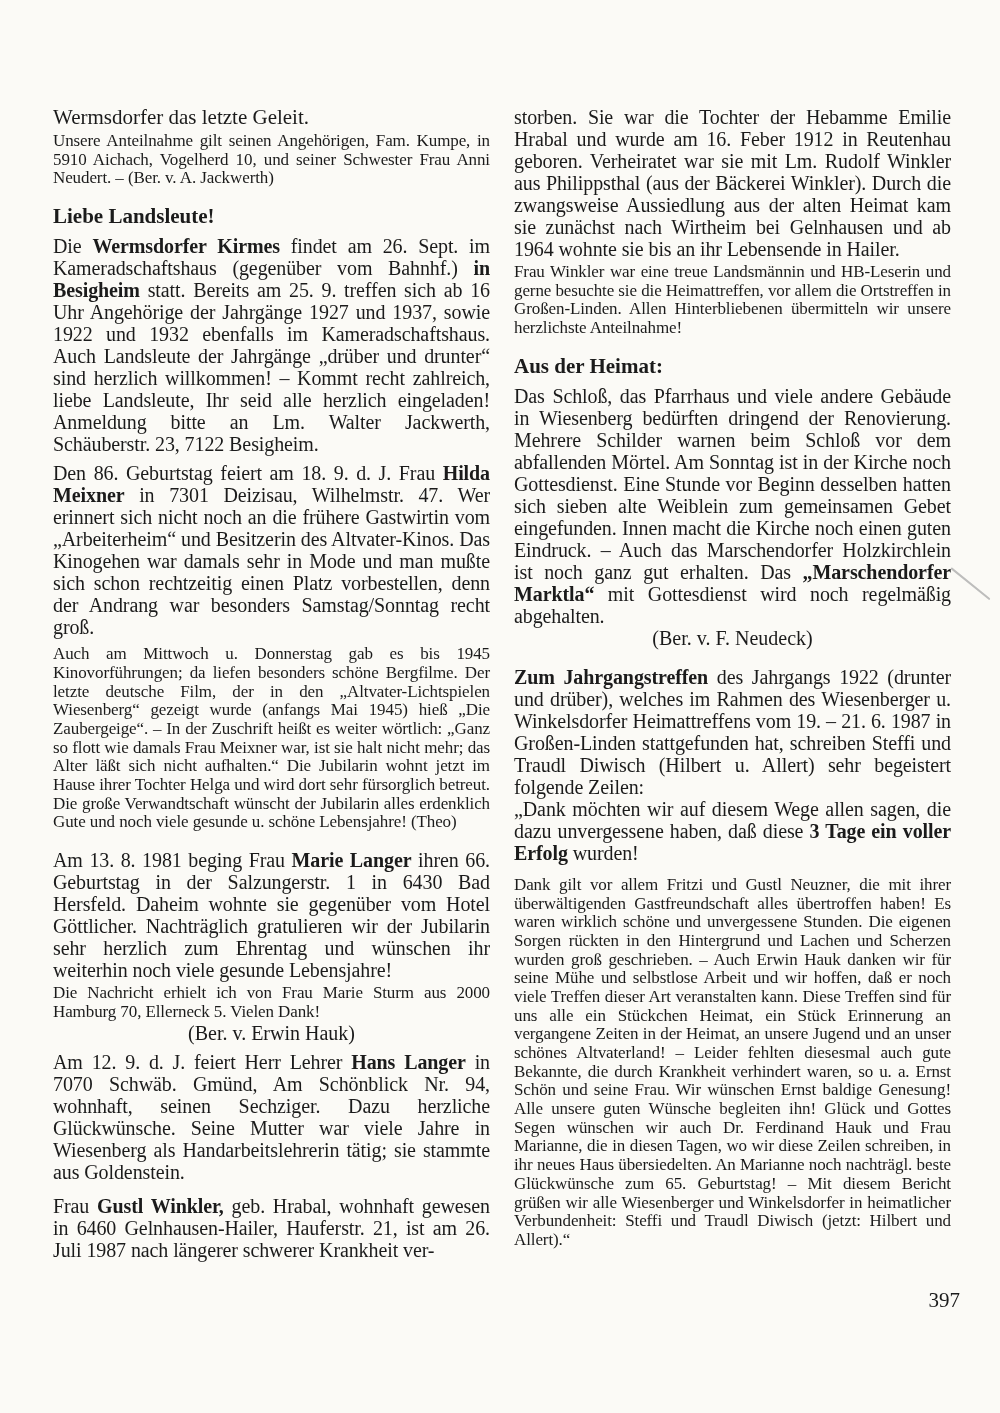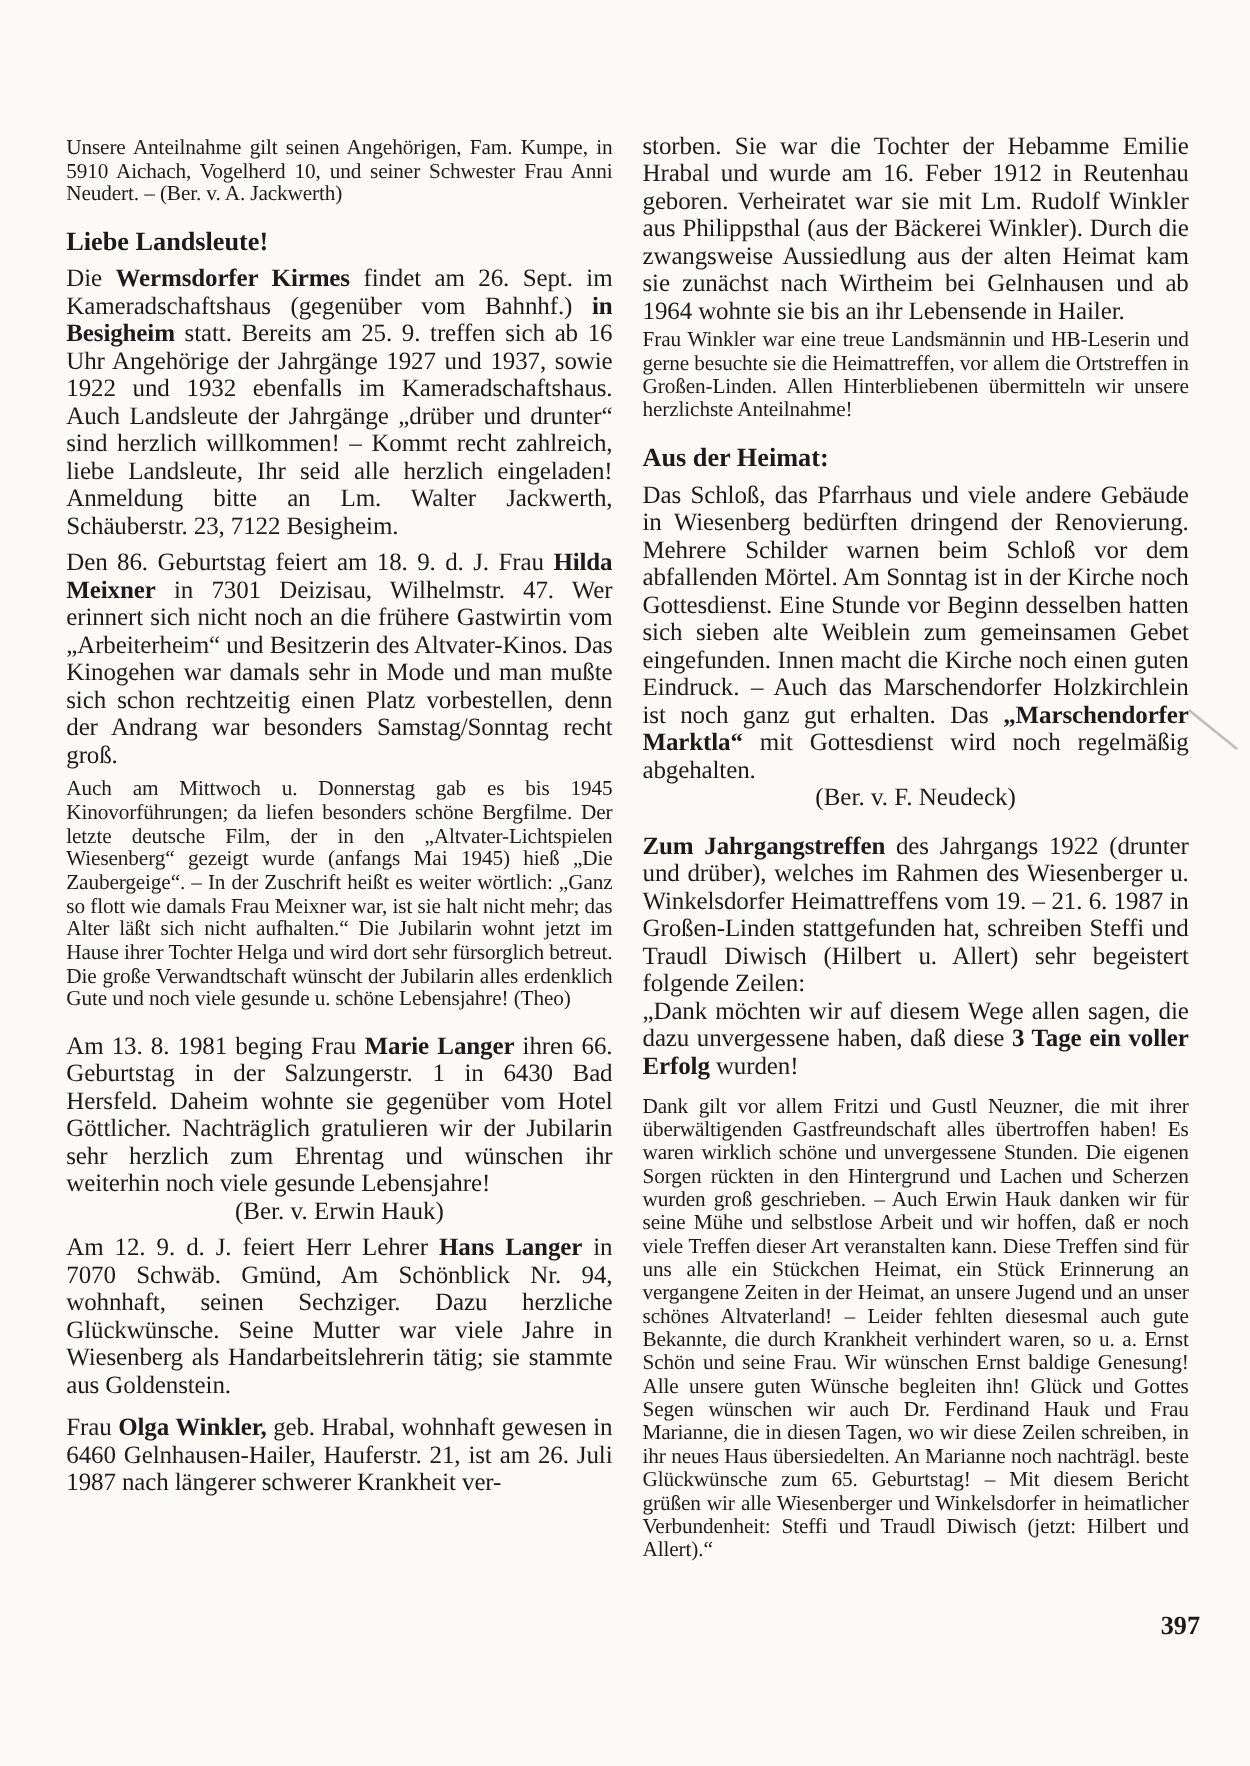--- a/index.html
+++ b/index.html
@@ -36,39 +36,41 @@
   .gap-md{margin-top:12px;}
   .gap-lg{margin-top:17px;}
   .scan-mark{
     position:absolute;left:951px;top:567px;
     width:50px;height:2px;background:#a8a8a8;
     transform:rotate(39deg);transform-origin:left center;
     opacity:.75;border-radius:1px;
   }
   .page-number{
     position:absolute;top:1288px;left:878px;width:82px;
-    text-align:right;font-size:21px;font-weight:bold;
+    text-align:right;font-size:21px;
   }
 </style>
 </head>
 <body>
 
 <div class="page">
   <div class="scan-mark"></div>
   <div class="columns">
     <div class="column">
+        <div class="h-plain gap-none"><span>Wermsdorfer das letzte Geleit.</span></div>
         <div class="para small gap-xs"><span>Unsere Anteilnahme gilt seinen Angehörigen, Fam. Kumpe, in 5910 Aichach, Vogelherd 10, und seiner Schwester Frau Anni Neudert. – (Ber. v. A. Jackwerth)</span></div>
         <div class="h-bold gap-lg"><span>Liebe Landsleute!</span></div>
         <div class="para gap-sm"><span>Die </span><span class="b">Wermsdorfer Kirmes</span><span> findet am 26. Sept. im Kameradschaftshaus (gegenüber vom Bahnhf.) </span><span class="b">in Besigheim</span><span> statt. Bereits am 25. 9. treffen sich ab 16 Uhr Angehörige der Jahrgänge 1927 und 1937, sowie 1922 und 1932 ebenfalls im Kameradschaftshaus. Auch Landsleute der Jahrgänge „drüber und drunter“ sind herzlich willkommen! – Kommt recht zahlreich, liebe Landsleute, Ihr seid alle herzlich eingeladen! Anmeldung bitte an Lm. Walter Jackwerth, Schäuberstr. 23, 7122 Besigheim.</span></div>
         <div class="para gap-sm"><span>Den 86. Geburtstag feiert am 18. 9. d. J. Frau </span><span class="b">Hilda Meixner</span><span> in 7301 Deizisau, Wilhelmstr. 47. Wer erinnert sich nicht noch an die frühere Gastwirtin vom „Arbeiterheim“ und Besitzerin des Altvater-Kinos. Das Kinogehen war damals sehr in Mode und man mußte sich schon rechtzeitig einen Platz vorbestellen, denn der Andrang war besonders Samstag/Sonntag recht groß.</span></div>
         <div class="para small gap-sm"><span>Auch am Mittwoch u. Donnerstag gab es bis 1945 Kinovorführungen; da liefen besonders schöne Bergfilme. Der letzte deutsche Film, der in den „Altvater-Lichtspielen Wiesenberg“ gezeigt wurde (anfangs Mai 1945) hieß „Die Zaubergeige“. – In der Zuschrift heißt es weiter wörtlich: „Ganz so flott wie damals Frau Meixner war, ist sie halt nicht mehr; das Alter läßt sich nicht aufhalten.“ Die Jubilarin wohnt jetzt im Hause ihrer Tochter Helga und wird dort sehr fürsorglich betreut. Die große Verwandtschaft wünscht der Jubilarin alles erdenklich Gute und noch viele gesunde u. schöne Lebensjahre! (Theo)</span></div>
         <div class="para gap-lg"><span>Am 13. 8. 1981 beging Frau </span><span class="b">Marie Langer</span><span> ihren 66. Geburtstag in der Salzungerstr. 1 in 6430 Bad Hersfeld. Daheim wohnte sie gegenüber vom Hotel Göttlicher. Nachträglich gratulieren wir der Jubilarin sehr herzlich zum Ehrentag und wünschen ihr weiterhin noch viele gesunde Lebensjahre!</span></div>
+        <div class="para small gap-xs"><span>Die Nachricht erhielt ich von Frau Marie Sturm aus 2000 Hamburg 70, Ellerneck 5. Vielen Dank!</span></div>
         <div class="credit gap-none"><span>(Ber. v. Erwin Hauk)</span></div>
         <div class="para gap-sm"><span>Am 12. 9. d. J. feiert Herr Lehrer </span><span class="b">Hans Langer</span><span> in 7070 Schwäb. Gmünd, Am Schönblick Nr. 94, wohnhaft, seinen Sechziger. Dazu herzliche Glückwünsche. Seine Mutter war viele Jahre in Wiesenberg als Handarbeitslehrerin tätig; sie stammte aus Goldenstein.</span></div>
-        <div class="para gap-md"><span>Frau </span><span class="b">Olga Winkler,</span><span> geb. Hrabal, wohnhaft gewesen in 6460 Gelnhausen-Hailer, Hauferstr. 21, ist am 26. Juli 1987 nach längerer schwerer Krankheit ver-</span></div>
+        <div class="para gap-md"><span>Frau </span><span class="b">Gustl Winkler,</span><span> geb. Hrabal, wohnhaft gewesen in 6460 Gelnhausen-Hailer, Hauferstr. 21, ist am 26. Juli 1987 nach längerer schwerer Krankheit ver-</span></div>
       </div>
     <div class="column">
         <div class="para gap-none"><span>storben. Sie war die Tochter der Hebamme Emilie Hrabal und wurde am 16. Feber 1912 in Reutenhau geboren. Verheiratet war sie mit Lm. Rudolf Winkler aus Philippsthal (aus der Bäckerei Winkler). Durch die zwangsweise Aussiedlung aus der alten Heimat kam sie zunächst nach Wirtheim bei Gelnhausen und ab 1964 wohnte sie bis an ihr Lebensende in Hailer.</span></div>
         <div class="para small gap-xs"><span>Frau Winkler war eine treue Landsmännin und HB-Leserin und gerne besuchte sie die Heimattreffen, vor allem die Ortstreffen in Großen-Linden. Allen Hinterbliebenen übermitteln wir unsere herzlichste Anteilnahme!</span></div>
         <div class="h-bold gap-lg"><span>Aus der Heimat:</span></div>
         <div class="para gap-sm"><span>Das Schloß, das Pfarrhaus und viele andere Gebäude in Wiesenberg bedürften dringend der Renovierung. Mehrere Schilder warnen beim Schloß vor dem abfallenden Mörtel. Am Sonntag ist in der Kirche noch Gottesdienst. Eine Stunde vor Beginn desselben hatten sich sieben alte Weiblein zum gemeinsamen Gebet eingefunden. Innen macht die Kirche noch einen guten Eindruck. – Auch das Marschendorfer Holzkirchlein ist noch ganz gut erhalten. Das </span><span class="b">„Marschendorfer Marktla“</span><span> mit Gottesdienst wird noch regelmäßig abgehalten.</span></div>
         <div class="credit gap-none"><span>(Ber. v. F. Neudeck)</span></div>
         <div class="para gap-lg"><span class="b">Zum Jahrgangstreffen</span><span> des Jahrgangs 1922 (drunter und drüber), welches im Rahmen des Wiesenberger u. Winkelsdorfer Heimattreffens vom 19. – 21. 6. 1987 in Großen-Linden stattgefunden hat, schreiben Steffi und Traudl Diwisch (Hilbert u. Allert) sehr begeistert folgende Zeilen:</span></div>
         <div class="para gap-none"><span>„Dank möchten wir auf diesem Wege allen sagen, die dazu unvergessene haben, daß diese </span><span class="b">3 Tage ein voller Erfolg</span><span> wurden!</span></div>
         <div class="para small gap-md"><span>Dank gilt vor allem Fritzi und Gustl Neuzner, die mit ihrer überwältigenden Gastfreundschaft alles übertroffen haben! Es waren wirklich schöne und unvergessene Stunden. Die eigenen Sorgen rückten in den Hintergrund und Lachen und Scherzen wurden groß geschrieben. – Auch Erwin Hauk danken wir für seine Mühe und selbstlose Arbeit und wir hoffen, daß er noch viele Treffen dieser Art veranstalten kann. Diese Treffen sind für uns alle ein Stückchen Heimat, ein Stück Erinnerung an vergangene Zeiten in der Heimat, an unsere Jugend und an unser schönes Altvaterland! – Leider fehlten diesesmal auch gute Bekannte, die durch Krankheit verhindert waren, so u. a. Ernst Schön und seine Frau. Wir wünschen Ernst baldige Genesung! Alle unsere guten Wünsche begleiten ihn! Glück und Gottes Segen wünschen wir auch Dr. Ferdinand Hauk und Frau Marianne, die in diesen Tagen, wo wir diese Zeilen schreiben, in ihr neues Haus übersiedelten. An Marianne noch nachträgl. beste Glückwünsche zum 65. Geburtstag! – Mit diesem Bericht grüßen wir alle Wiesenberger und Winkelsdorfer in heimatlicher Verbundenheit: Steffi und Traudl Diwisch (jetzt: Hilbert und Allert).“</span></div>

